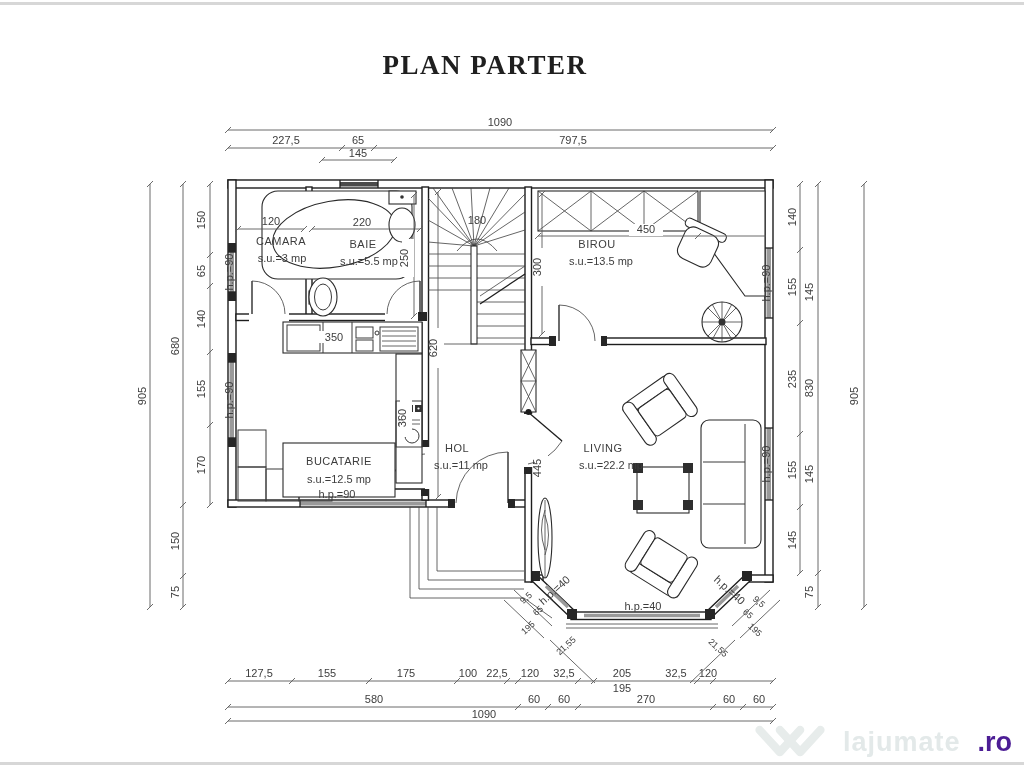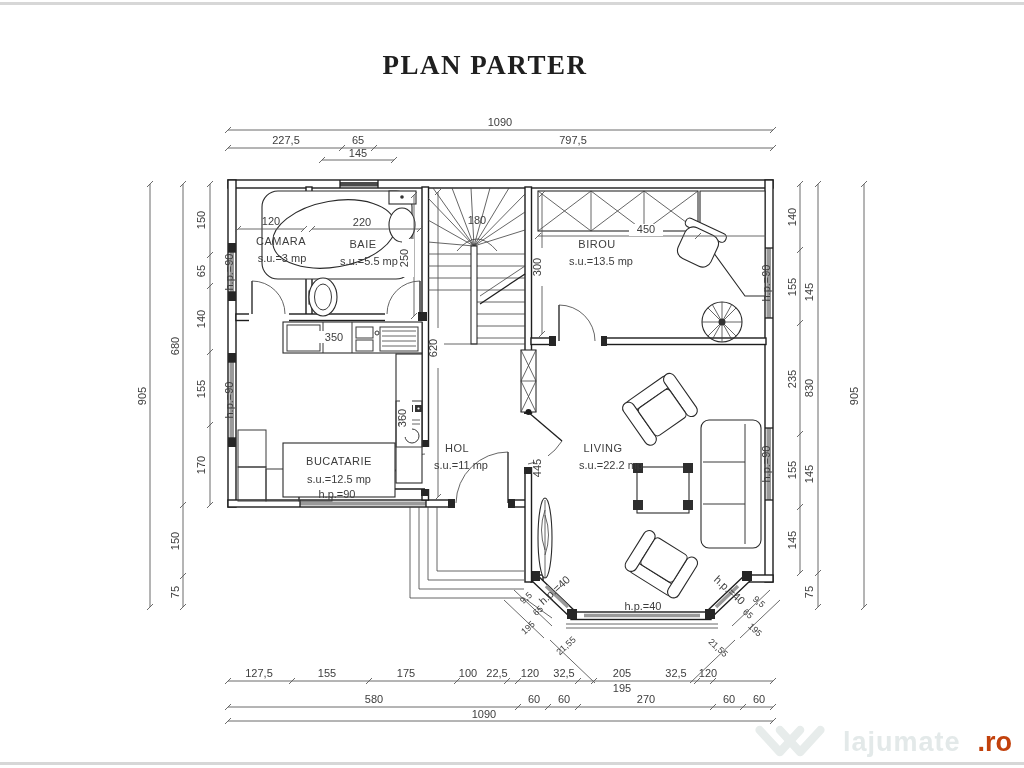--- a/index.html
+++ b/index.html
@@ -19,21 +19,21 @@
   .thin{stroke:#3f3f3f;stroke-width:.8;fill:none;}
   .furn{fill:#fff;stroke:#2a2a2a;stroke-width:1.1;}
   .furn2{fill:none;stroke:#3a3a3a;stroke-width:1;}
   .dim{stroke:#5a5a5a;stroke-width:.9;fill:none;}
   .band{fill:#9a9a9a;}
   .bandd{fill:#4a4a4a;}
   .post{fill:#262626;}
   .erase{fill:#fff;}
   .wm{position:absolute;right:12px;bottom:4px;display:flex;align-items:center;gap:17px;}
   .wm-text{font-weight:bold;font-size:27px;letter-spacing:1px;color:#e3e9e9;}
-  .wm-tld{font-weight:bold;font-size:27px;color:#c2410c;}
+  .wm-tld{font-weight:bold;font-size:27px;color:#4c1d95;}
 </style>
 </head>
 <body>
 
 <div class="canvas">
   <div class="page-edge" style="top:2px"></div>
   <div class="page-edge" style="top:762px"></div>
 
   <div class="title">PLAN PARTER</div>
 

